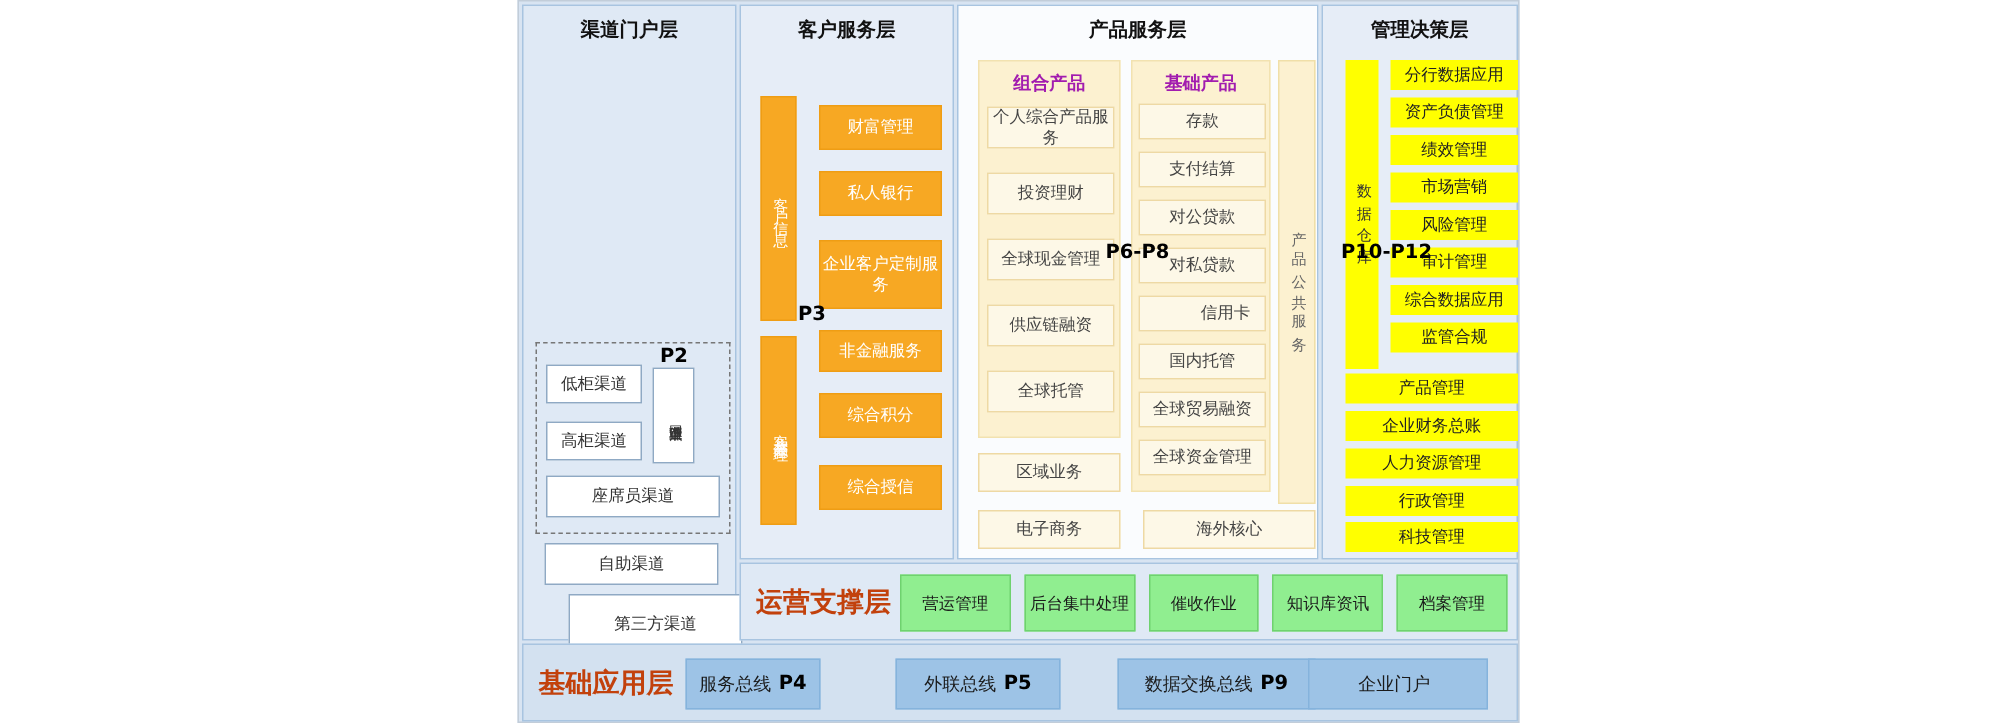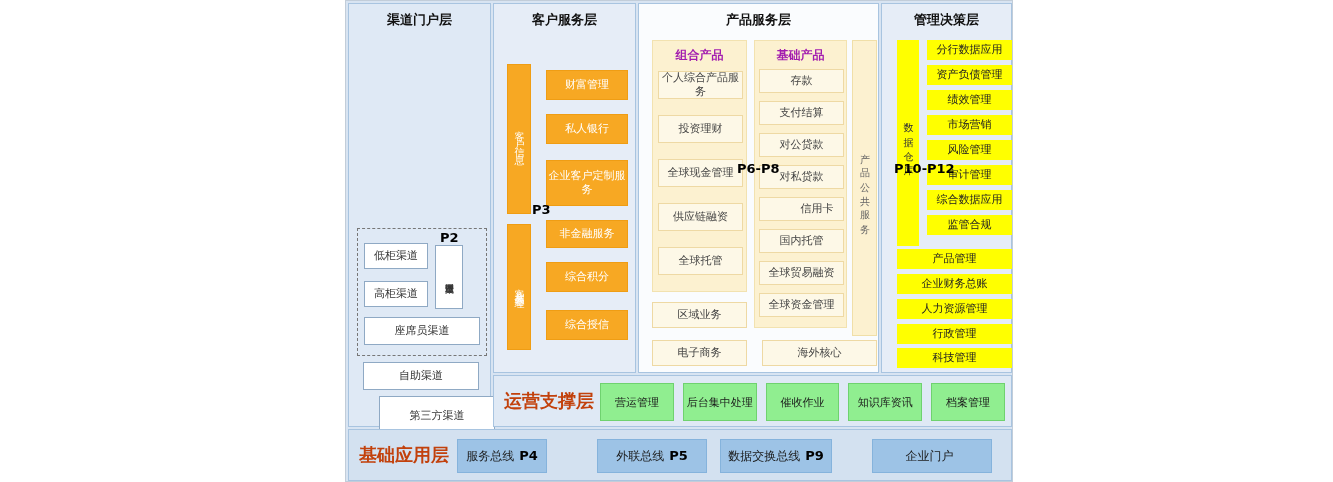--- a/index.html
+++ b/index.html
@@ -145,21 +145,21 @@
   <div class="strip strip-foundation">
     <div class="strip-title">基础应用层</div>
     <div class="box bbox" style="left:108px;top:9px;width:90px;height:34px;">
       <span>服务总线</span>
         <b>P4</b>
     </div>
     <div class="box bbox" style="left:248px;top:9px;width:110px;height:34px;">
       <span>外联总线</span>
         <b>P5</b>
     </div>
-    <div class="box bbox" style="left:371px;top:9px;width:112px;height:34px;">
+    <div class="box bbox" style="left:396px;top:9px;width:132px;height:34px;">
       <span>数据交换总线</span>
         <b>P9</b>
     </div>
     <div class="box bbox" style="left:523px;top:9px;width:120px;height:34px;">
       <span>企业门户</span>
         <b></b>
     </div>
   </div>
 
 </div>

